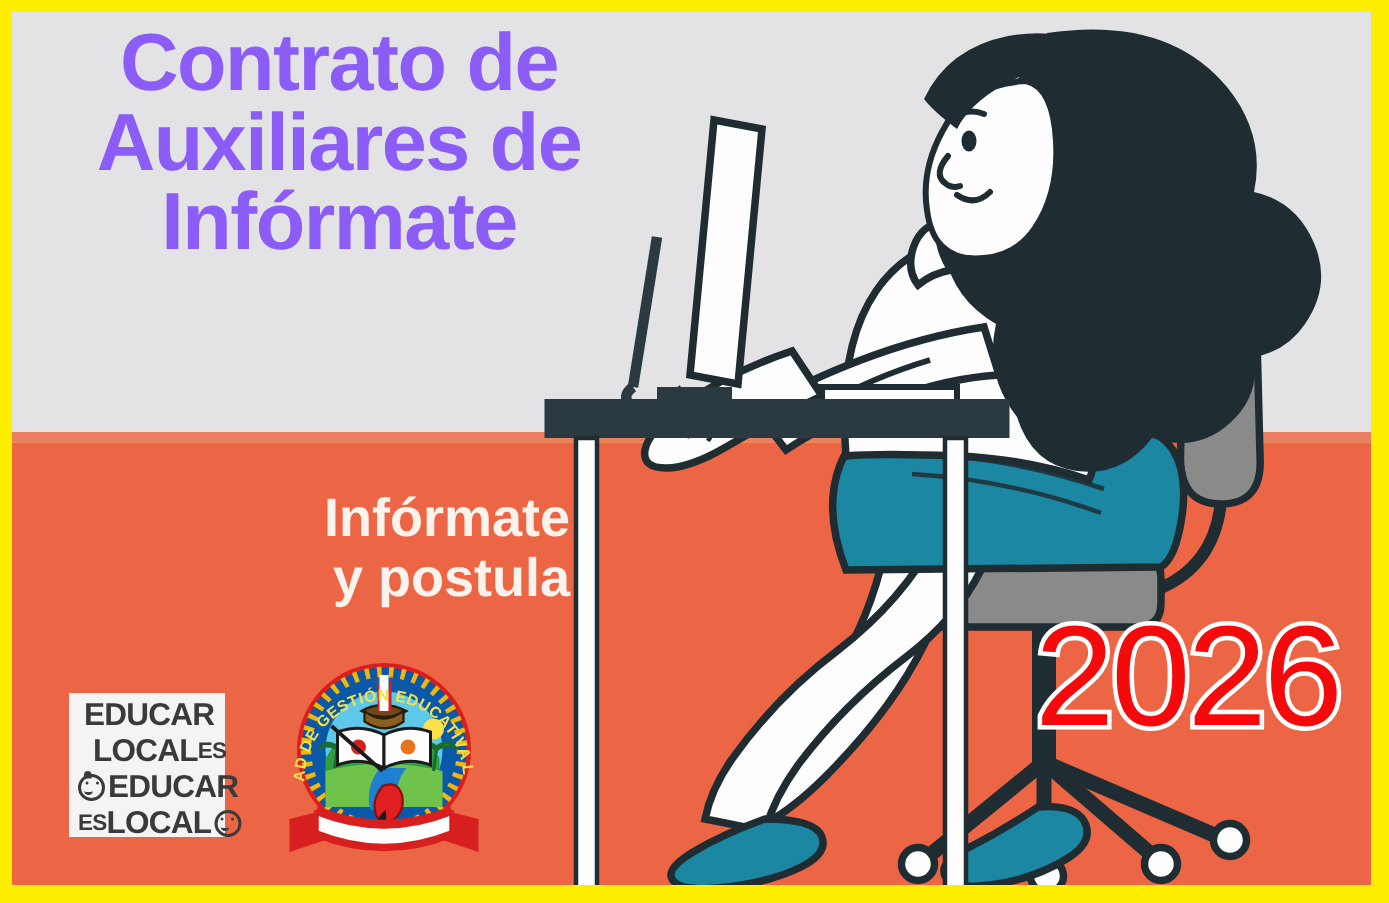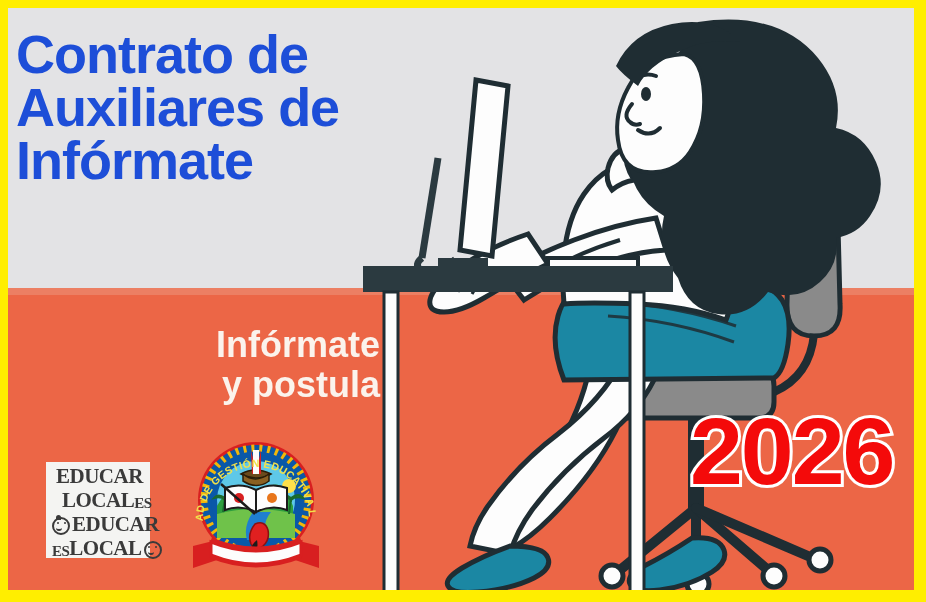--- a/index.html
+++ b/index.html
@@ -53,24 +53,25 @@
   }
   .frame-top    { left:0; top:0;    width:926px; height:8px; }
   .frame-bottom { left:0; bottom:0; width:926px; height:12px; }
   .frame-left   { left:0; top:0;    width:8px;   height:602px; }
   .frame-right  { right:0; top:0;   width:12px;  height:602px; }
 
   
   .headline {
     position: absolute;
     left: 16px;
-    top: 28px;
+    top: 16px;
     width: 420px;
     z-index: 30;
-    color: #1d4ed8;
+    text-align: center;
+    color: #8b5cf6;
     font-weight: bold;
     font-size: 54px;
     line-height: 0.98;
     letter-spacing: -1px;
   }
   .headline .ln { display: block; white-space: nowrap; }
 
   
   .subhead {
     position: absolute;
@@ -86,21 +87,21 @@
   }
   .subhead .ln { display: block; }
 
   
   .year {
     position: absolute;
     left: 690px;
     top: 404px;
     z-index: 40;
     font-size: 95px;
-    font-weight: bold;
+    font-weight: normal;
     color: #f40a0a;
     letter-spacing: -2px;
     line-height: 1;
     -webkit-text-stroke: 6px #ffffff;
     paint-order: stroke fill;
     font-family: "Liberation Sans", sans-serif;
   }
 
   
   .logo-box {
@@ -109,24 +110,24 @@
     top: 462px;
     width: 104px;
     height: 96px;
     background: #f4f4f2;
     z-index: 35;
     padding: 4px 2px 0 4px;
     box-sizing: border-box;
   }
   .logo-line {
     display: flex;
-    align-items: flex-end;
+    align-items: center;
     color: #3a3a3a;
     font-weight: bold;
-    font-family: Liberation Serif, serif;
+    font-family: Liberation Sans, sans-serif;
     letter-spacing: -0.5px;
     line-height: 1;
   }
   .lg-big   { font-size: 21px; }
   .lg-small { font-size: 15px; }
   .l1 { justify-content: flex-start; padding-left: 6px; }
   .l2 { justify-content: flex-start; padding-left: 12px; margin-top: 3px; }
   .l3 { justify-content: flex-start; padding-left: 0px; margin-top: 3px; }
   .l4 { justify-content: flex-start; padding-left: 2px; margin-top: 3px; }
   .smiley {

